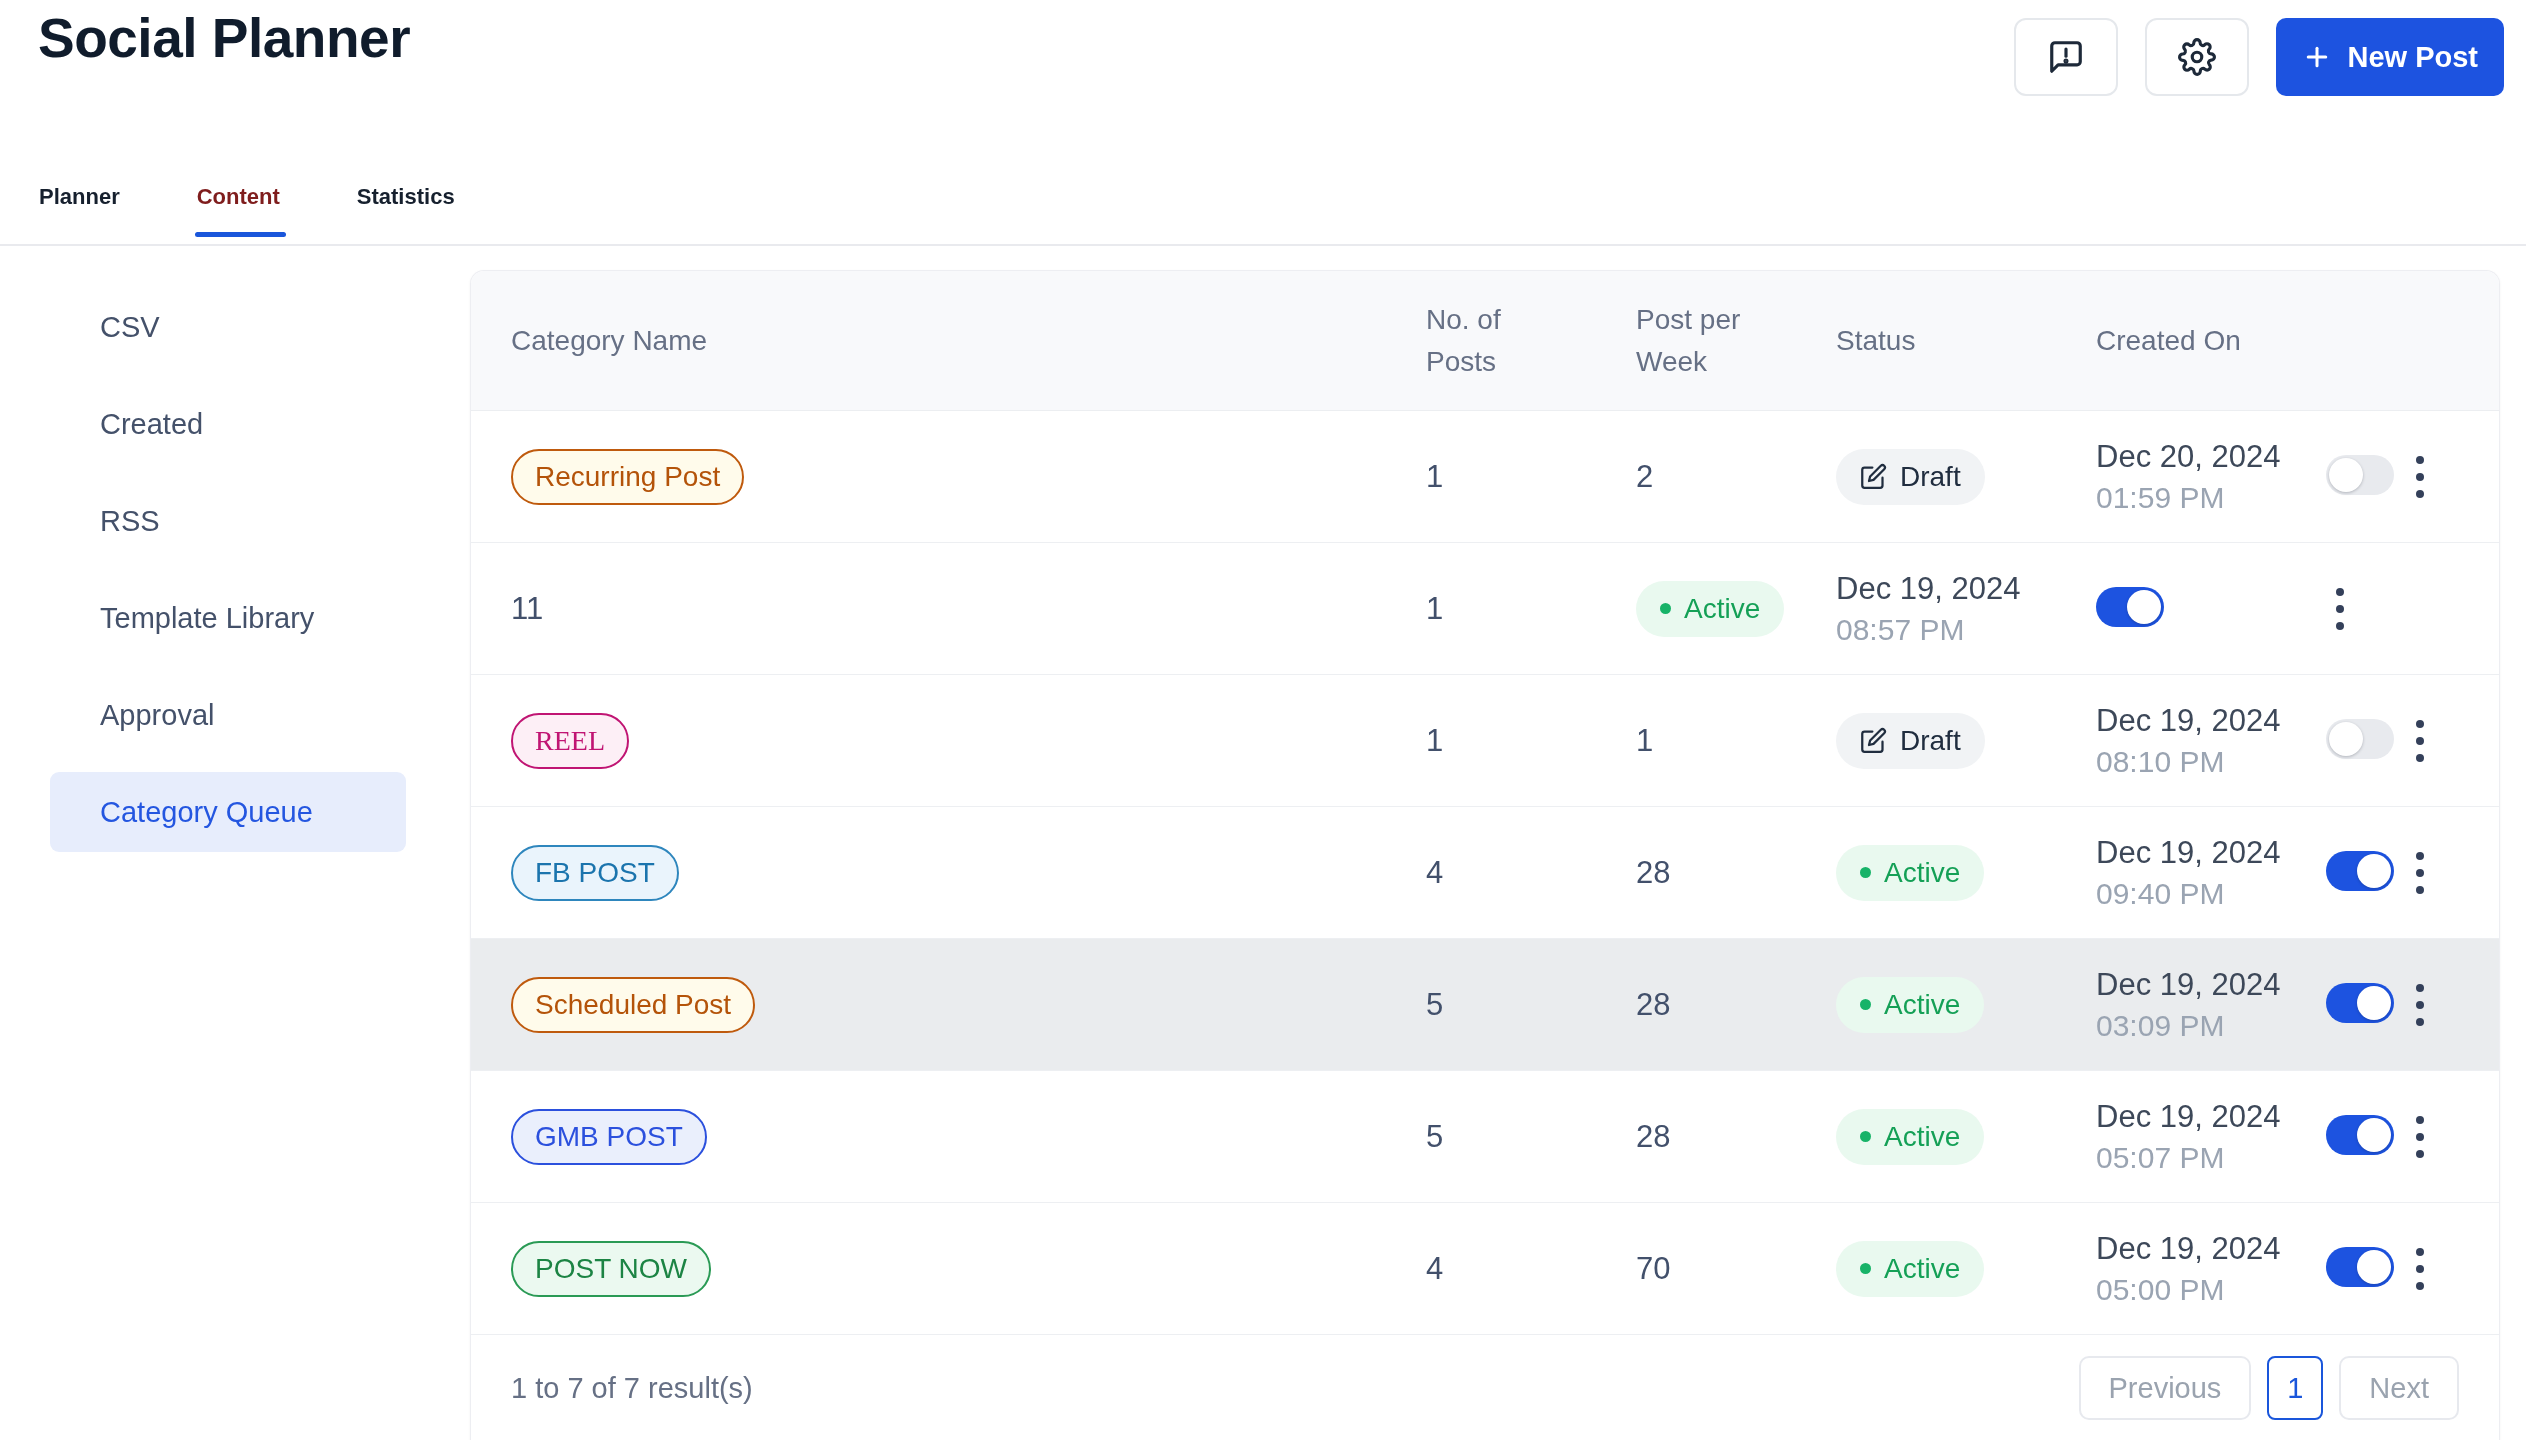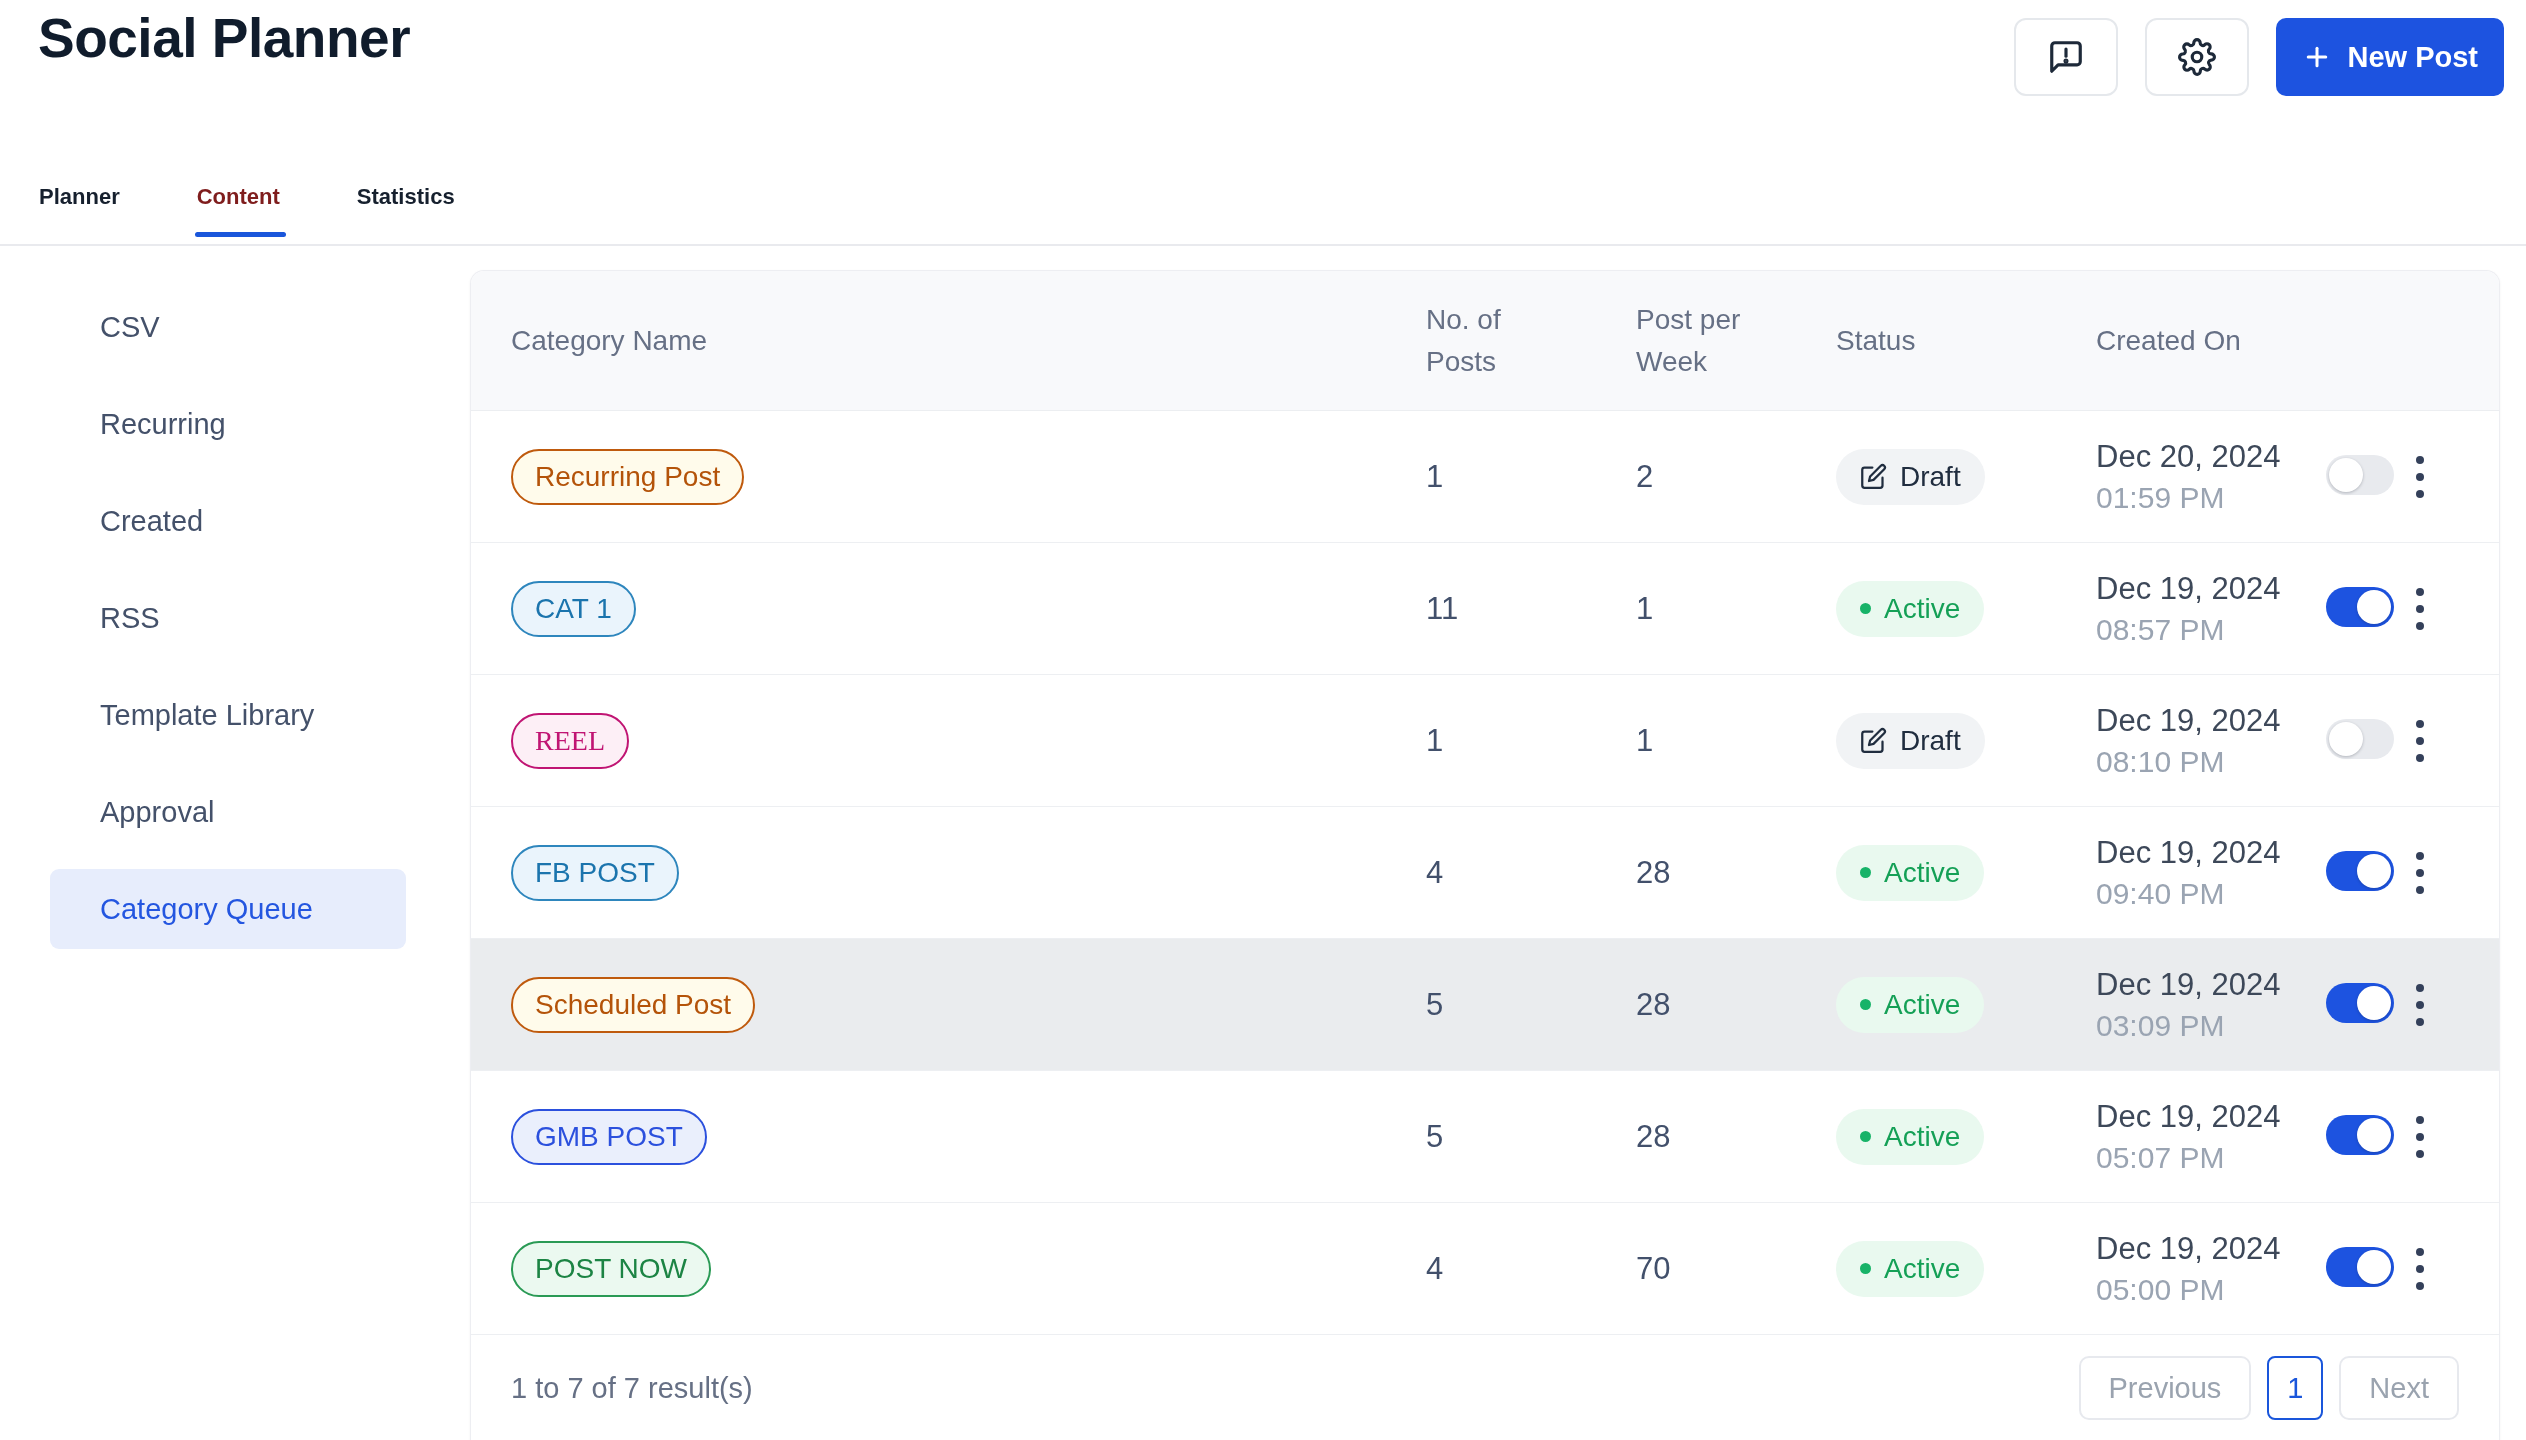--- a/index.html
+++ b/index.html
@@ -154,23 +154,20 @@
     <div class="tab"><span>Planner</span></div>
     <div class="tab active"><span>Content</span></div>
     <div class="tab"><span>Statistics</span></div>
   </div>
 
 <div class="sidebar">
     <div class="side-item">
       <span>CSV</span>
     </div>
     <div class="side-item">
-      <span>Recurring</span>
-    </div>
-    <div class="side-item">
       <span>Created</span>
     </div>
     <div class="side-item">
       <span>RSS</span>
     </div>
     <div class="side-item">
       <span>Template Library</span>
     </div>
     <div class="side-item">
       <span>Approval</span>
@@ -219,25 +216,20 @@
     </div>
     <div class="cell">
       <span class="kebab">
             <i></i>
             <i></i>
             <i></i>
           </span>
     </div>
   </div>
       <div class="grid trow">
-    <div class="cell">
-      <span class="badge sky">
-        <span>CAT 1</span>
-      </span>
-    </div>
     <div class="cell num">11</div>
     <div class="cell num">1</div>
     <div class="cell">
       <span class="status active">
 
         <span class="dot"></span>
         <span>Active</span>
       </span>
     </div>
     <div class="cell created">

